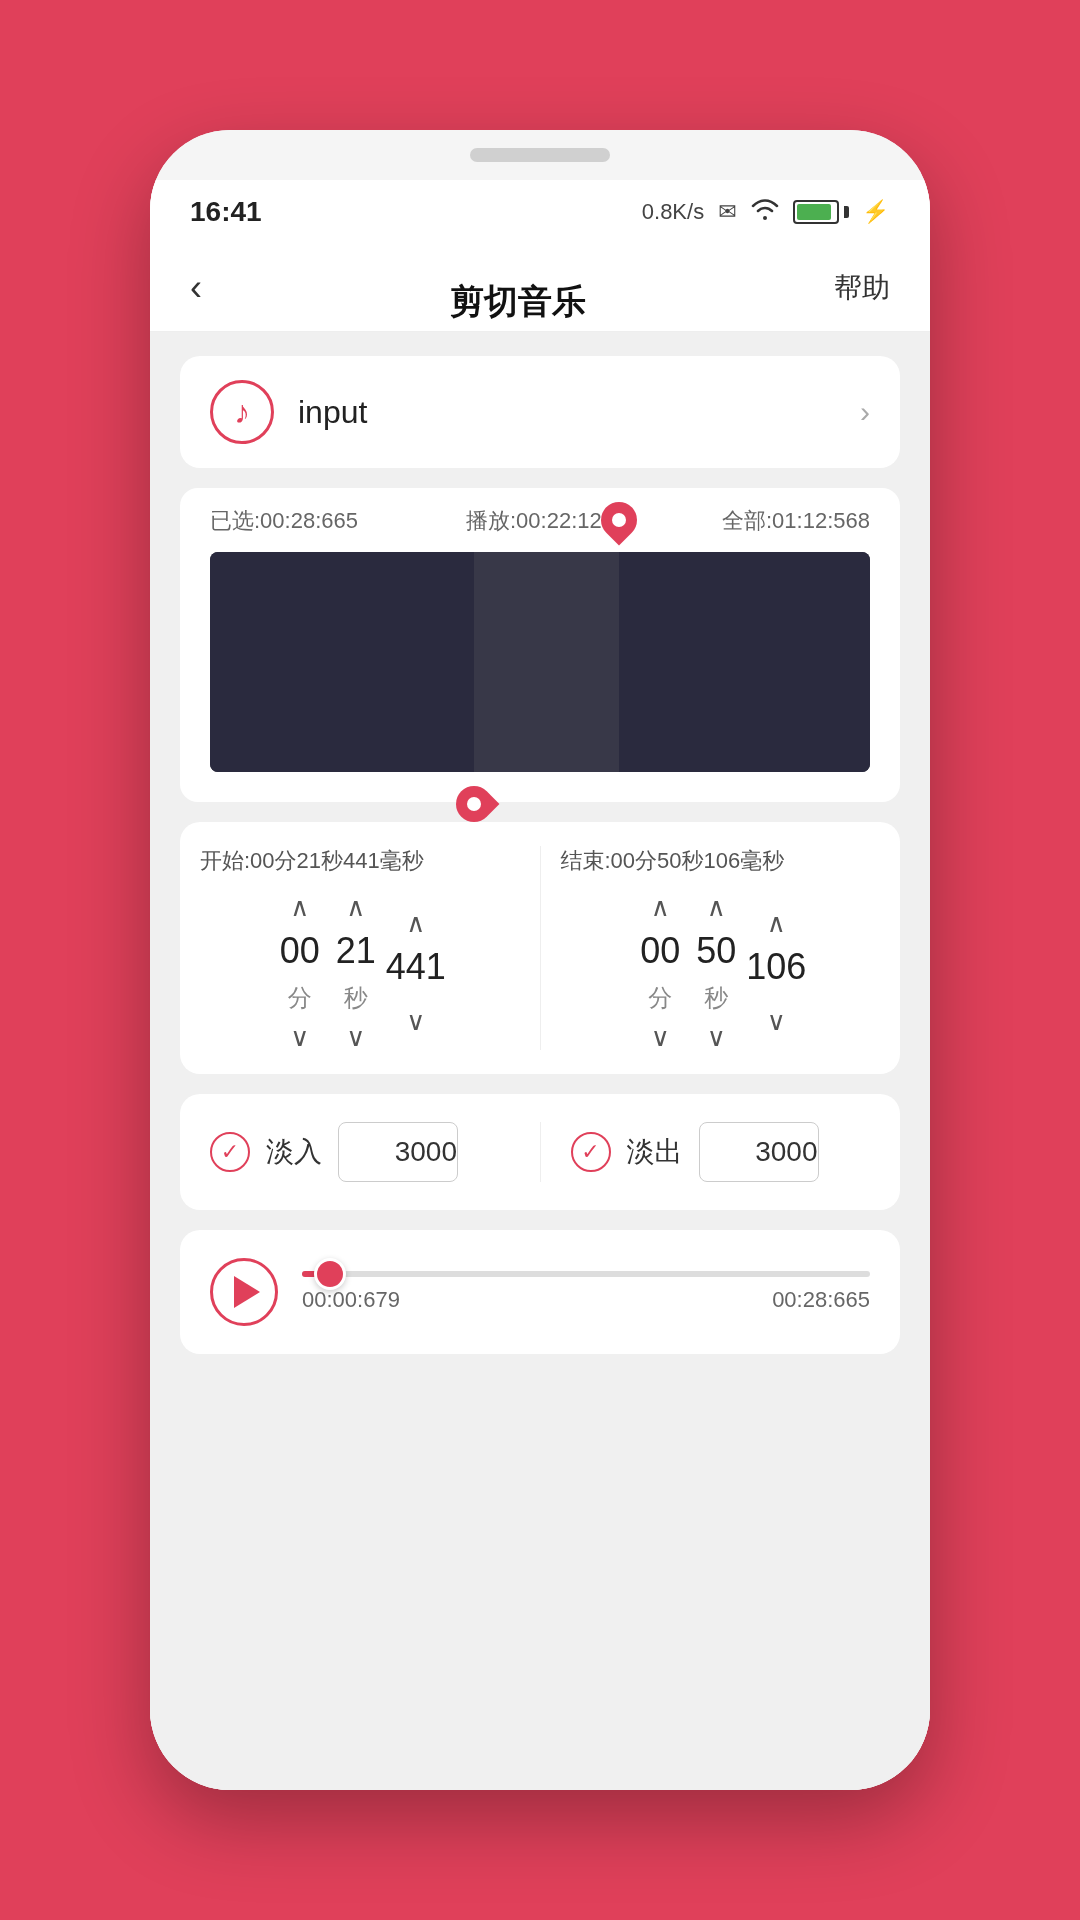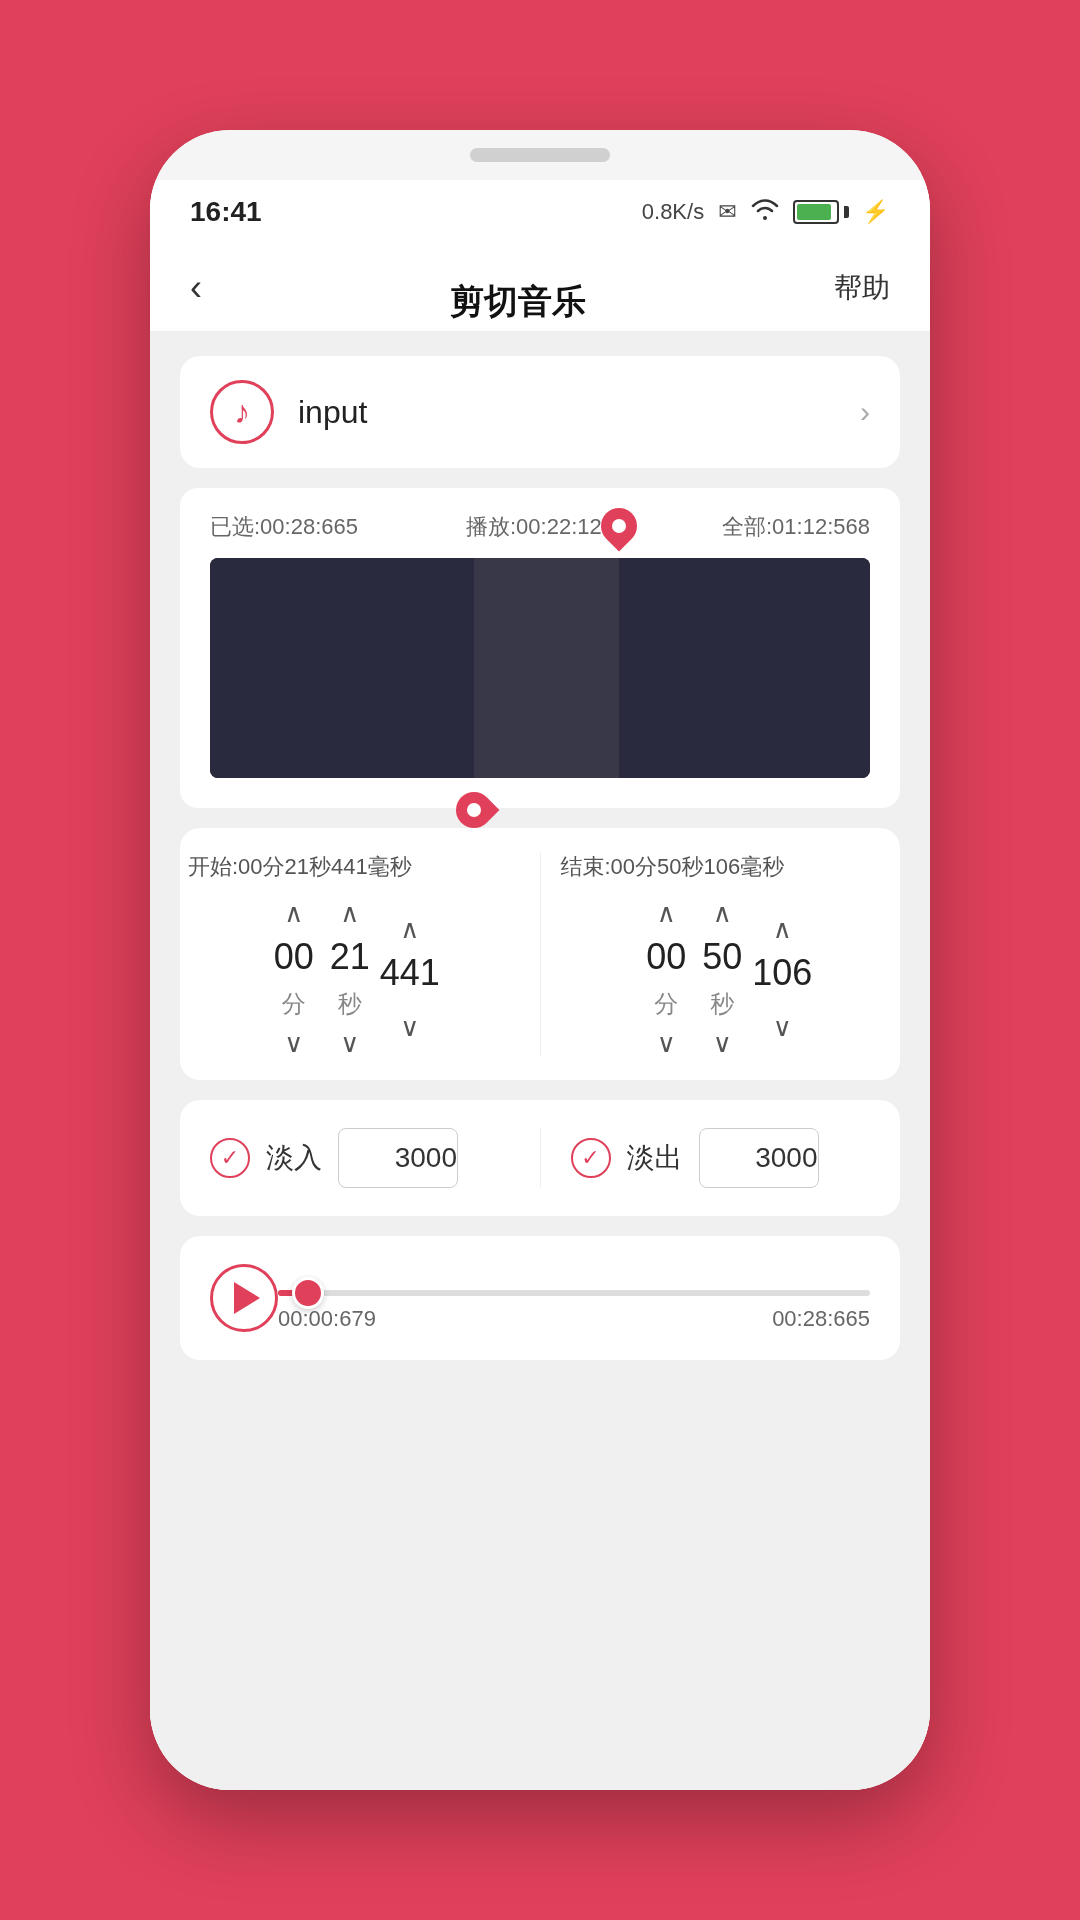--- a/index.html
+++ b/index.html
@@ -181,21 +181,21 @@
     .input-text {
       font-size: 32px;
       color: #222;
     }
     .arrow-right {
       font-size: 30px;
       color: #aaa;
     }
     
     .waveform-card {
-      padding: 24px 30px 30px;
+      padding: 18px 30px 30px;
       border-radius: 18px;
     }
     .waveform-labels {
       display: flex;
       justify-content: space-between;
       margin-bottom: 16px;
       font-size: 22px;
       color: #666;
     }
     .waveform-container {
@@ -339,21 +339,22 @@
       outline: none;
     }
     .fade-divider {
       width: 1px;
       height: 60px;
       background: #eee;
     }
     
     .player-card {
       display: flex;
-      align-items: flex-end;
+      align-items: center;
+      gap: 24px;
       padding: 28px 30px;
     }
     .play-btn-circle {
       width: 68px;
       height: 68px;
       border-radius: 50%;
       border: 3px solid #e0405a;
       display: flex;
       align-items: center;
       justify-content: center;
@@ -690,21 +691,21 @@
           </div>
 
           <div class="playhead-bottom">
             <div class="pin-bottom">
               <div class="pin-bottom-inner"></div>
             </div>
           </div>
         </div>
       </div>
 
-      <div class="card" style="padding: 24px 8px;">
+      <div class="card" style="padding: 24px 20px;">
         <div style="display:flex; justify-content:space-between; gap:10px;">
 
           <div class="time-section">
             <div class="time-label">开始:00分21秒441毫秒</div>
             <div style="display:flex; align-items:center; gap:4px; justify-content:center;">
 
               <div class="time-col">
                 <span class="time-arrow">∧</span>
                 <span class="time-value">00</span>
                 <span class="time-unit-label">分</span>

